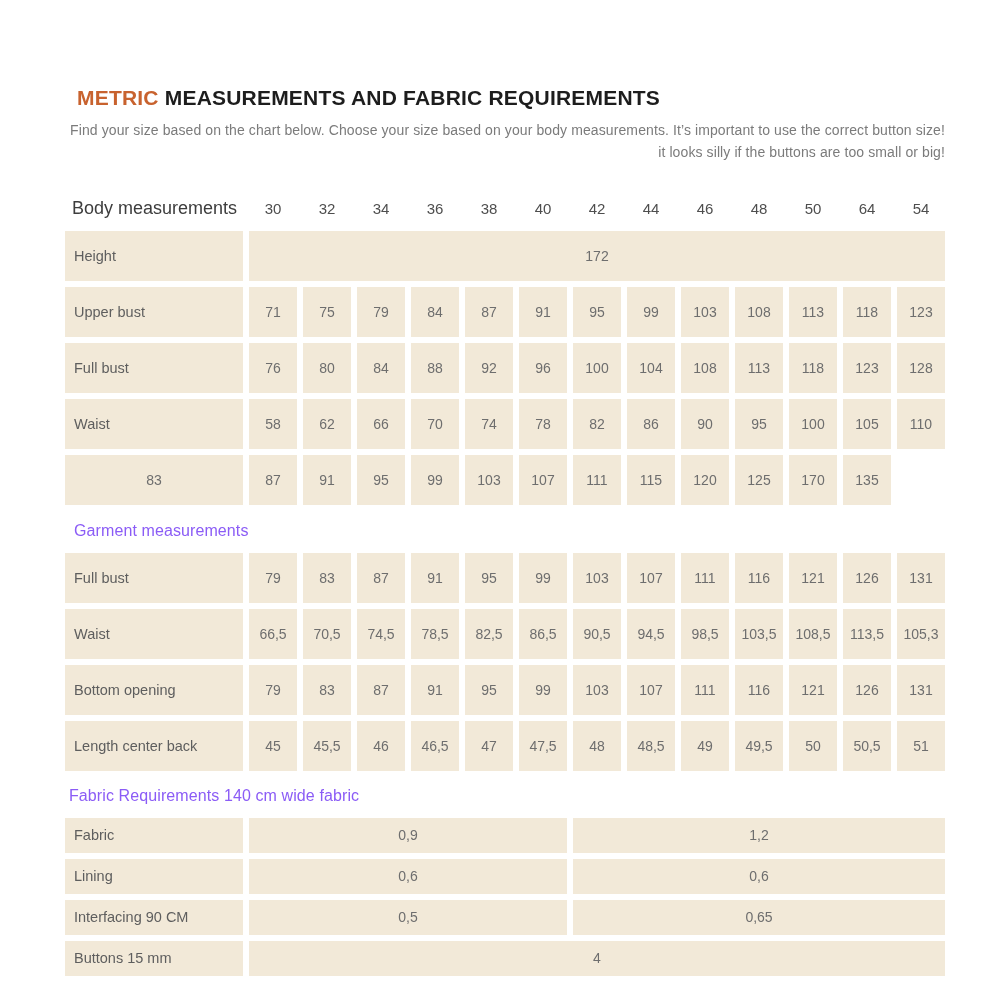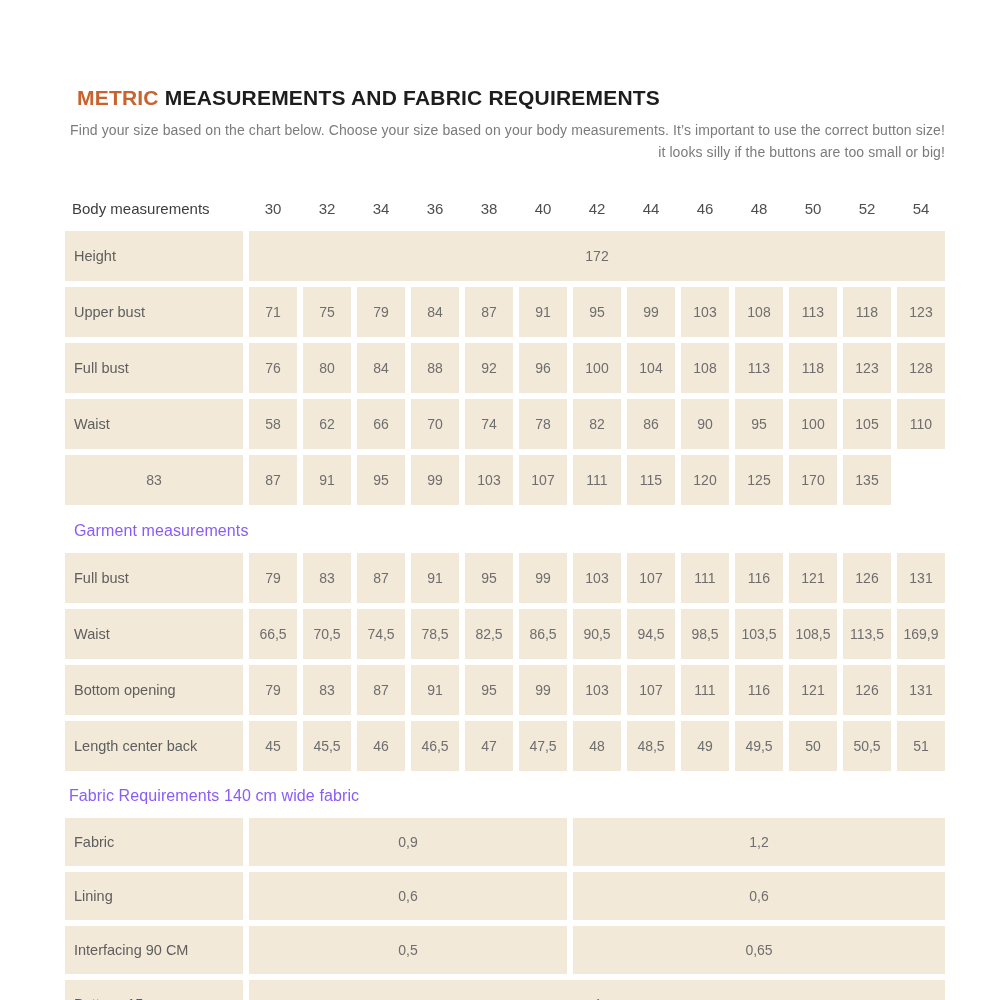--- a/index.html
+++ b/index.html
@@ -20,21 +20,21 @@
     font-size:14px; color:#7b7b7b; line-height:1.6; margin:0 0 30px 0;
     max-width:885px; letter-spacing:0.1px;text-align:right;
   }
 
   .grid-row {
     display:grid; grid-template-columns:178px repeat(13, 1fr);
     column-gap:6px; height:50px; margin-bottom:6px;
   }
   .header-row { height:30px; margin-bottom:7px; }
   .hlabel {
-    font-size:15px; color:#3d3d3d; padding-left:7px; align-self:center;
+    font-size:18px; color:#3d3d3d; padding-left:7px; align-self:center;
   }
   .hsize {
     text-align:center; font-size:15px; color:#4e4e4e; align-self:center;
   }
 
   .cell {
     background:#f2e9d8; display:flex; align-items:center; justify-content:center;
     font-size:14px; color:#6e6e6e;
   }
   .cell.label {
@@ -43,21 +43,21 @@
   .span13 { grid-column:span 13; }
   .span6  { grid-column:span 6; }
   .span7  { grid-column:span 7; }
 
   h2.section {
     font-size:16px; font-weight:500; color:#8b5cf6; letter-spacing:0.1px;
   }
   .garment-heading { margin:17px 0 13px 9px; }
   .fabric-heading  { margin:16px 0 13px 4px; }
 
-  .fabric-row { height:48px; }
+  .fabric-row { height:35px; }
 
   .pagenum {
     width:1000px; text-align:center; margin-top:112px;
     font-size:15px; color:#6a6a6a;
   }
 </style>
 </head>
 <body>
 
 <div class="content">
@@ -72,21 +72,21 @@
       <div class="hsize">32</div>
       <div class="hsize">34</div>
       <div class="hsize">36</div>
       <div class="hsize">38</div>
       <div class="hsize">40</div>
       <div class="hsize">42</div>
       <div class="hsize">44</div>
       <div class="hsize">46</div>
       <div class="hsize">48</div>
       <div class="hsize">50</div>
-      <div class="hsize">52</div>
+      <div class="hsize">64</div>
       <div class="hsize">54</div>
   </div>
 
   <div class="grid-row">
     <div class="cell label">Height</div>
     <div class="cell span13">172</div>
   </div>
 
   <div class="grid-row">
     <div class="cell label">Upper bust</div>
@@ -181,21 +181,21 @@
       <div class="cell">74,5</div>
       <div class="cell">78,5</div>
       <div class="cell">82,5</div>
       <div class="cell">86,5</div>
       <div class="cell">90,5</div>
       <div class="cell">94,5</div>
       <div class="cell">98,5</div>
       <div class="cell">103,5</div>
       <div class="cell">108,5</div>
       <div class="cell">113,5</div>
-      <div class="cell">169,9</div>
+      <div class="cell">105,3</div>
   </div>
 
   <div class="grid-row">
     <div class="cell label">Bottom opening</div>
     <div class="cell">79</div>
       <div class="cell">83</div>
       <div class="cell">87</div>
       <div class="cell">91</div>
       <div class="cell">95</div>
       <div class="cell">99</div>

